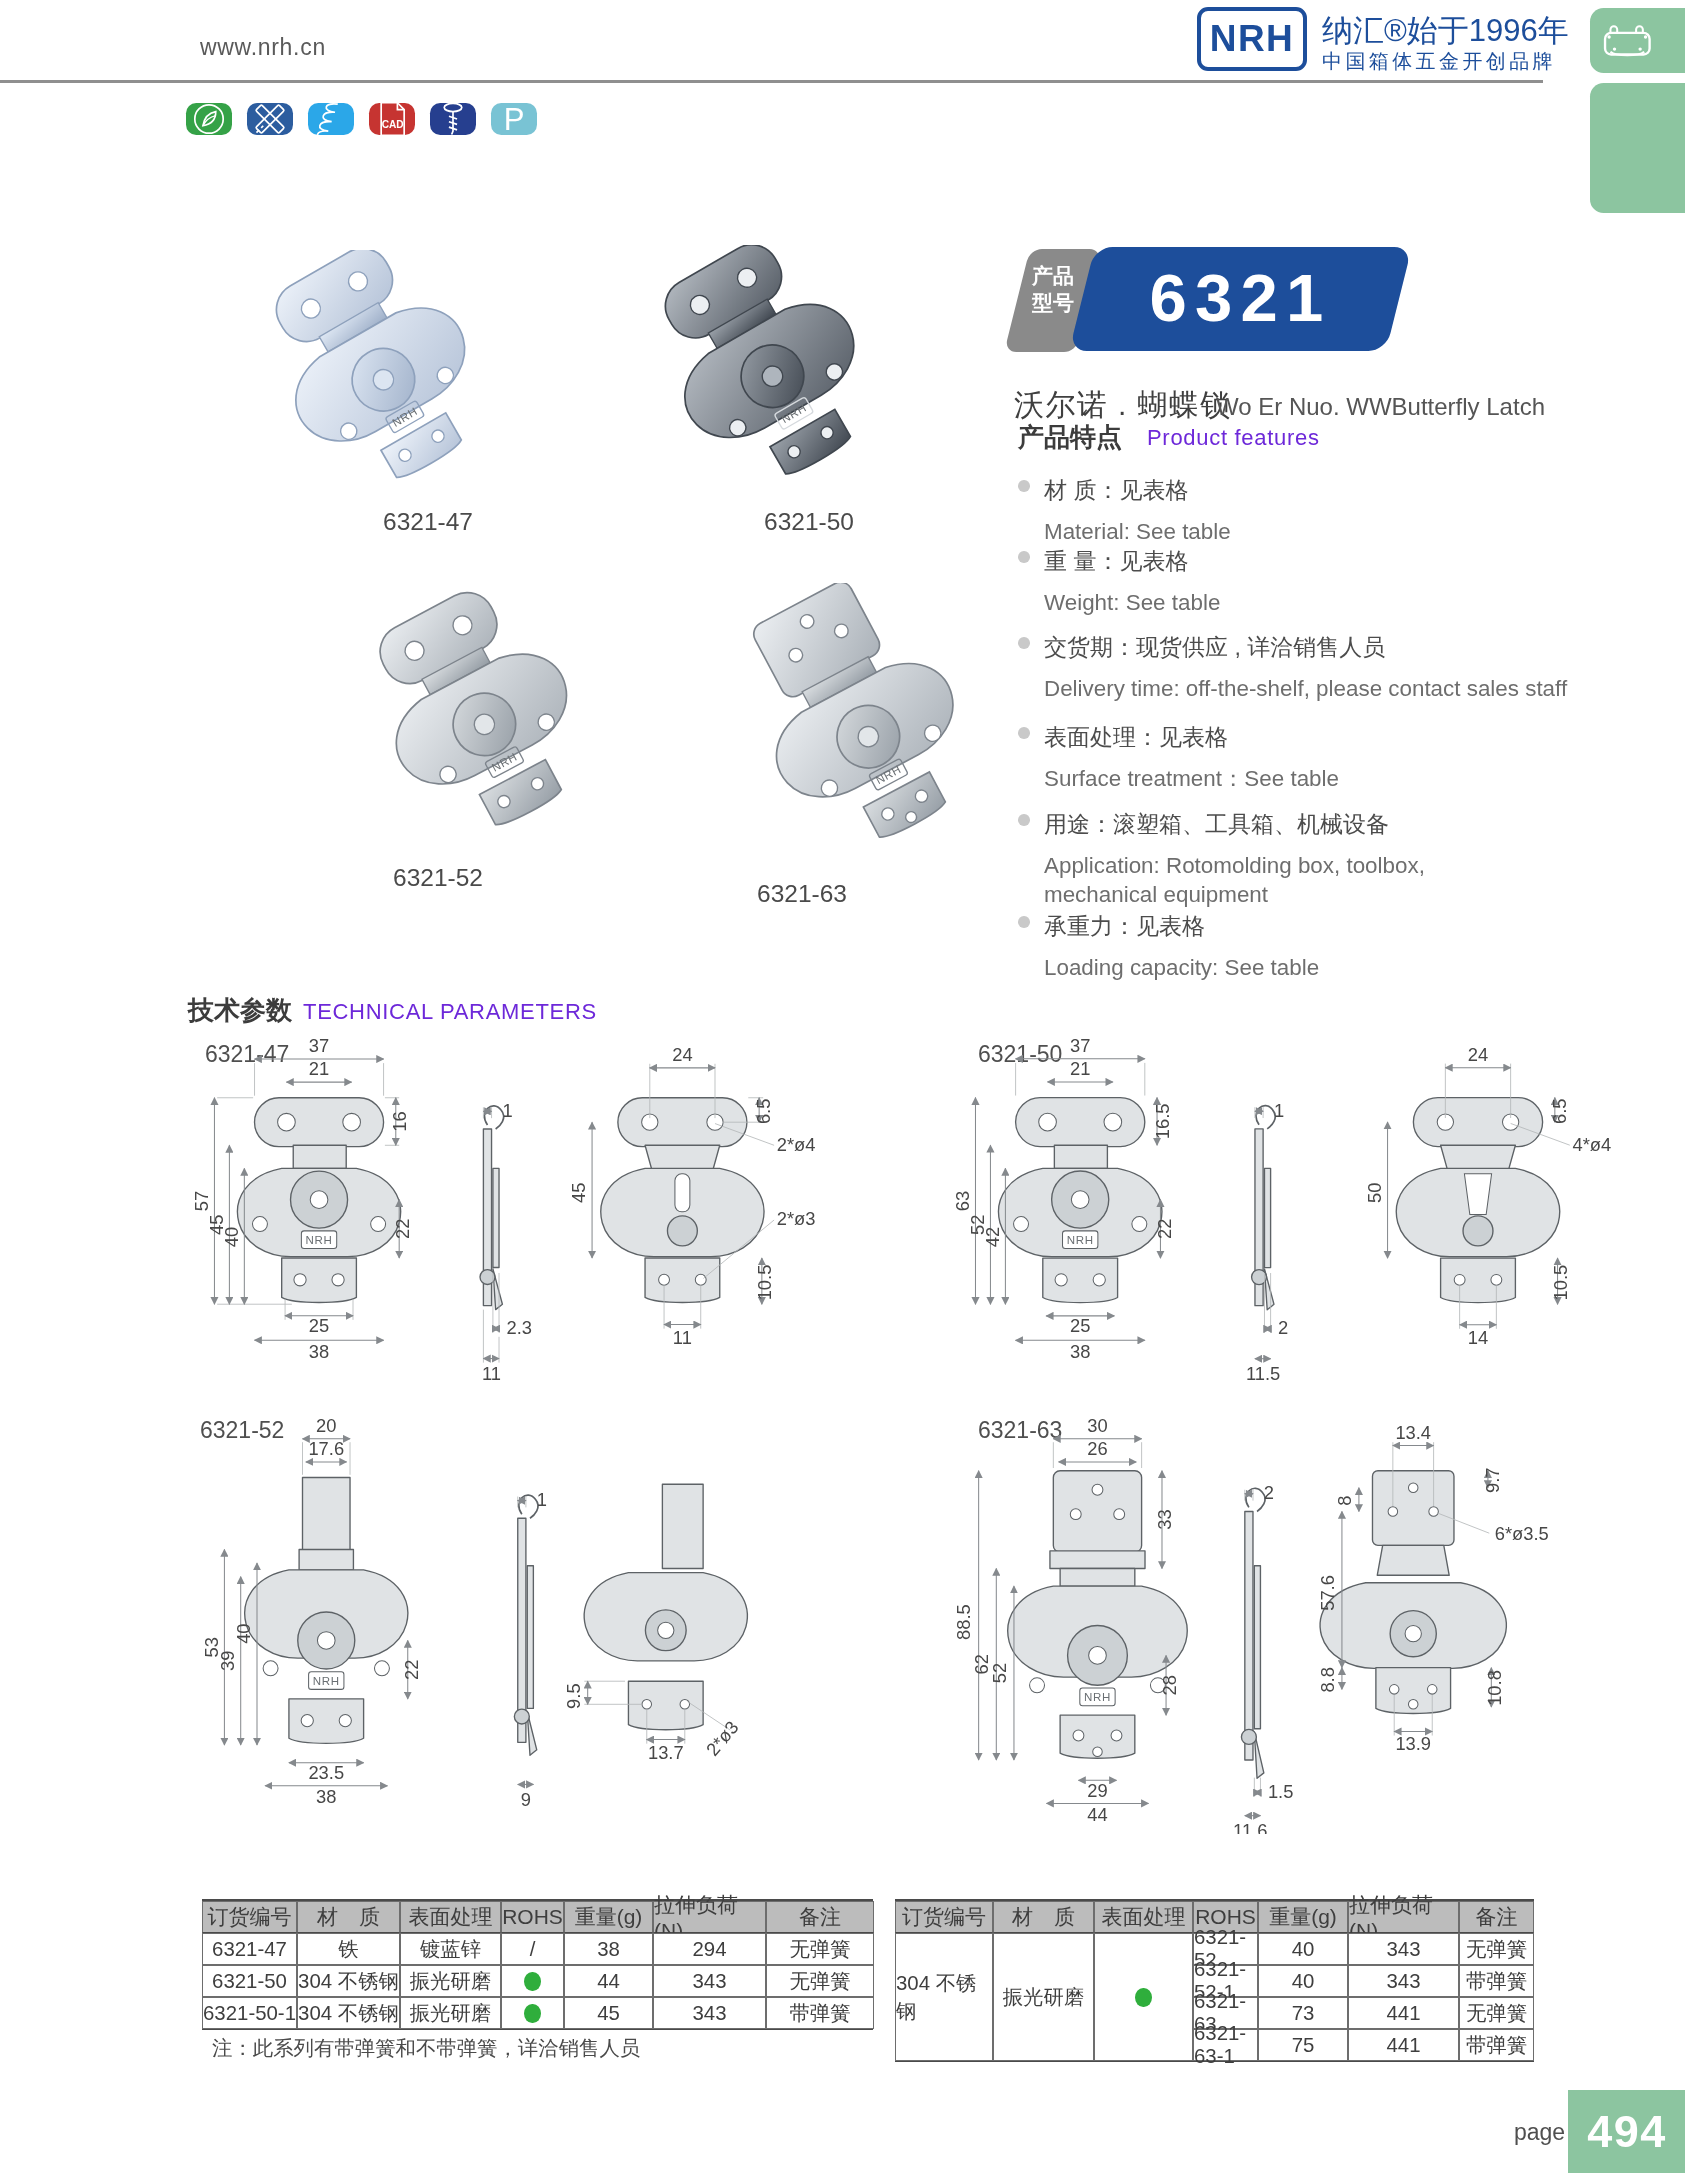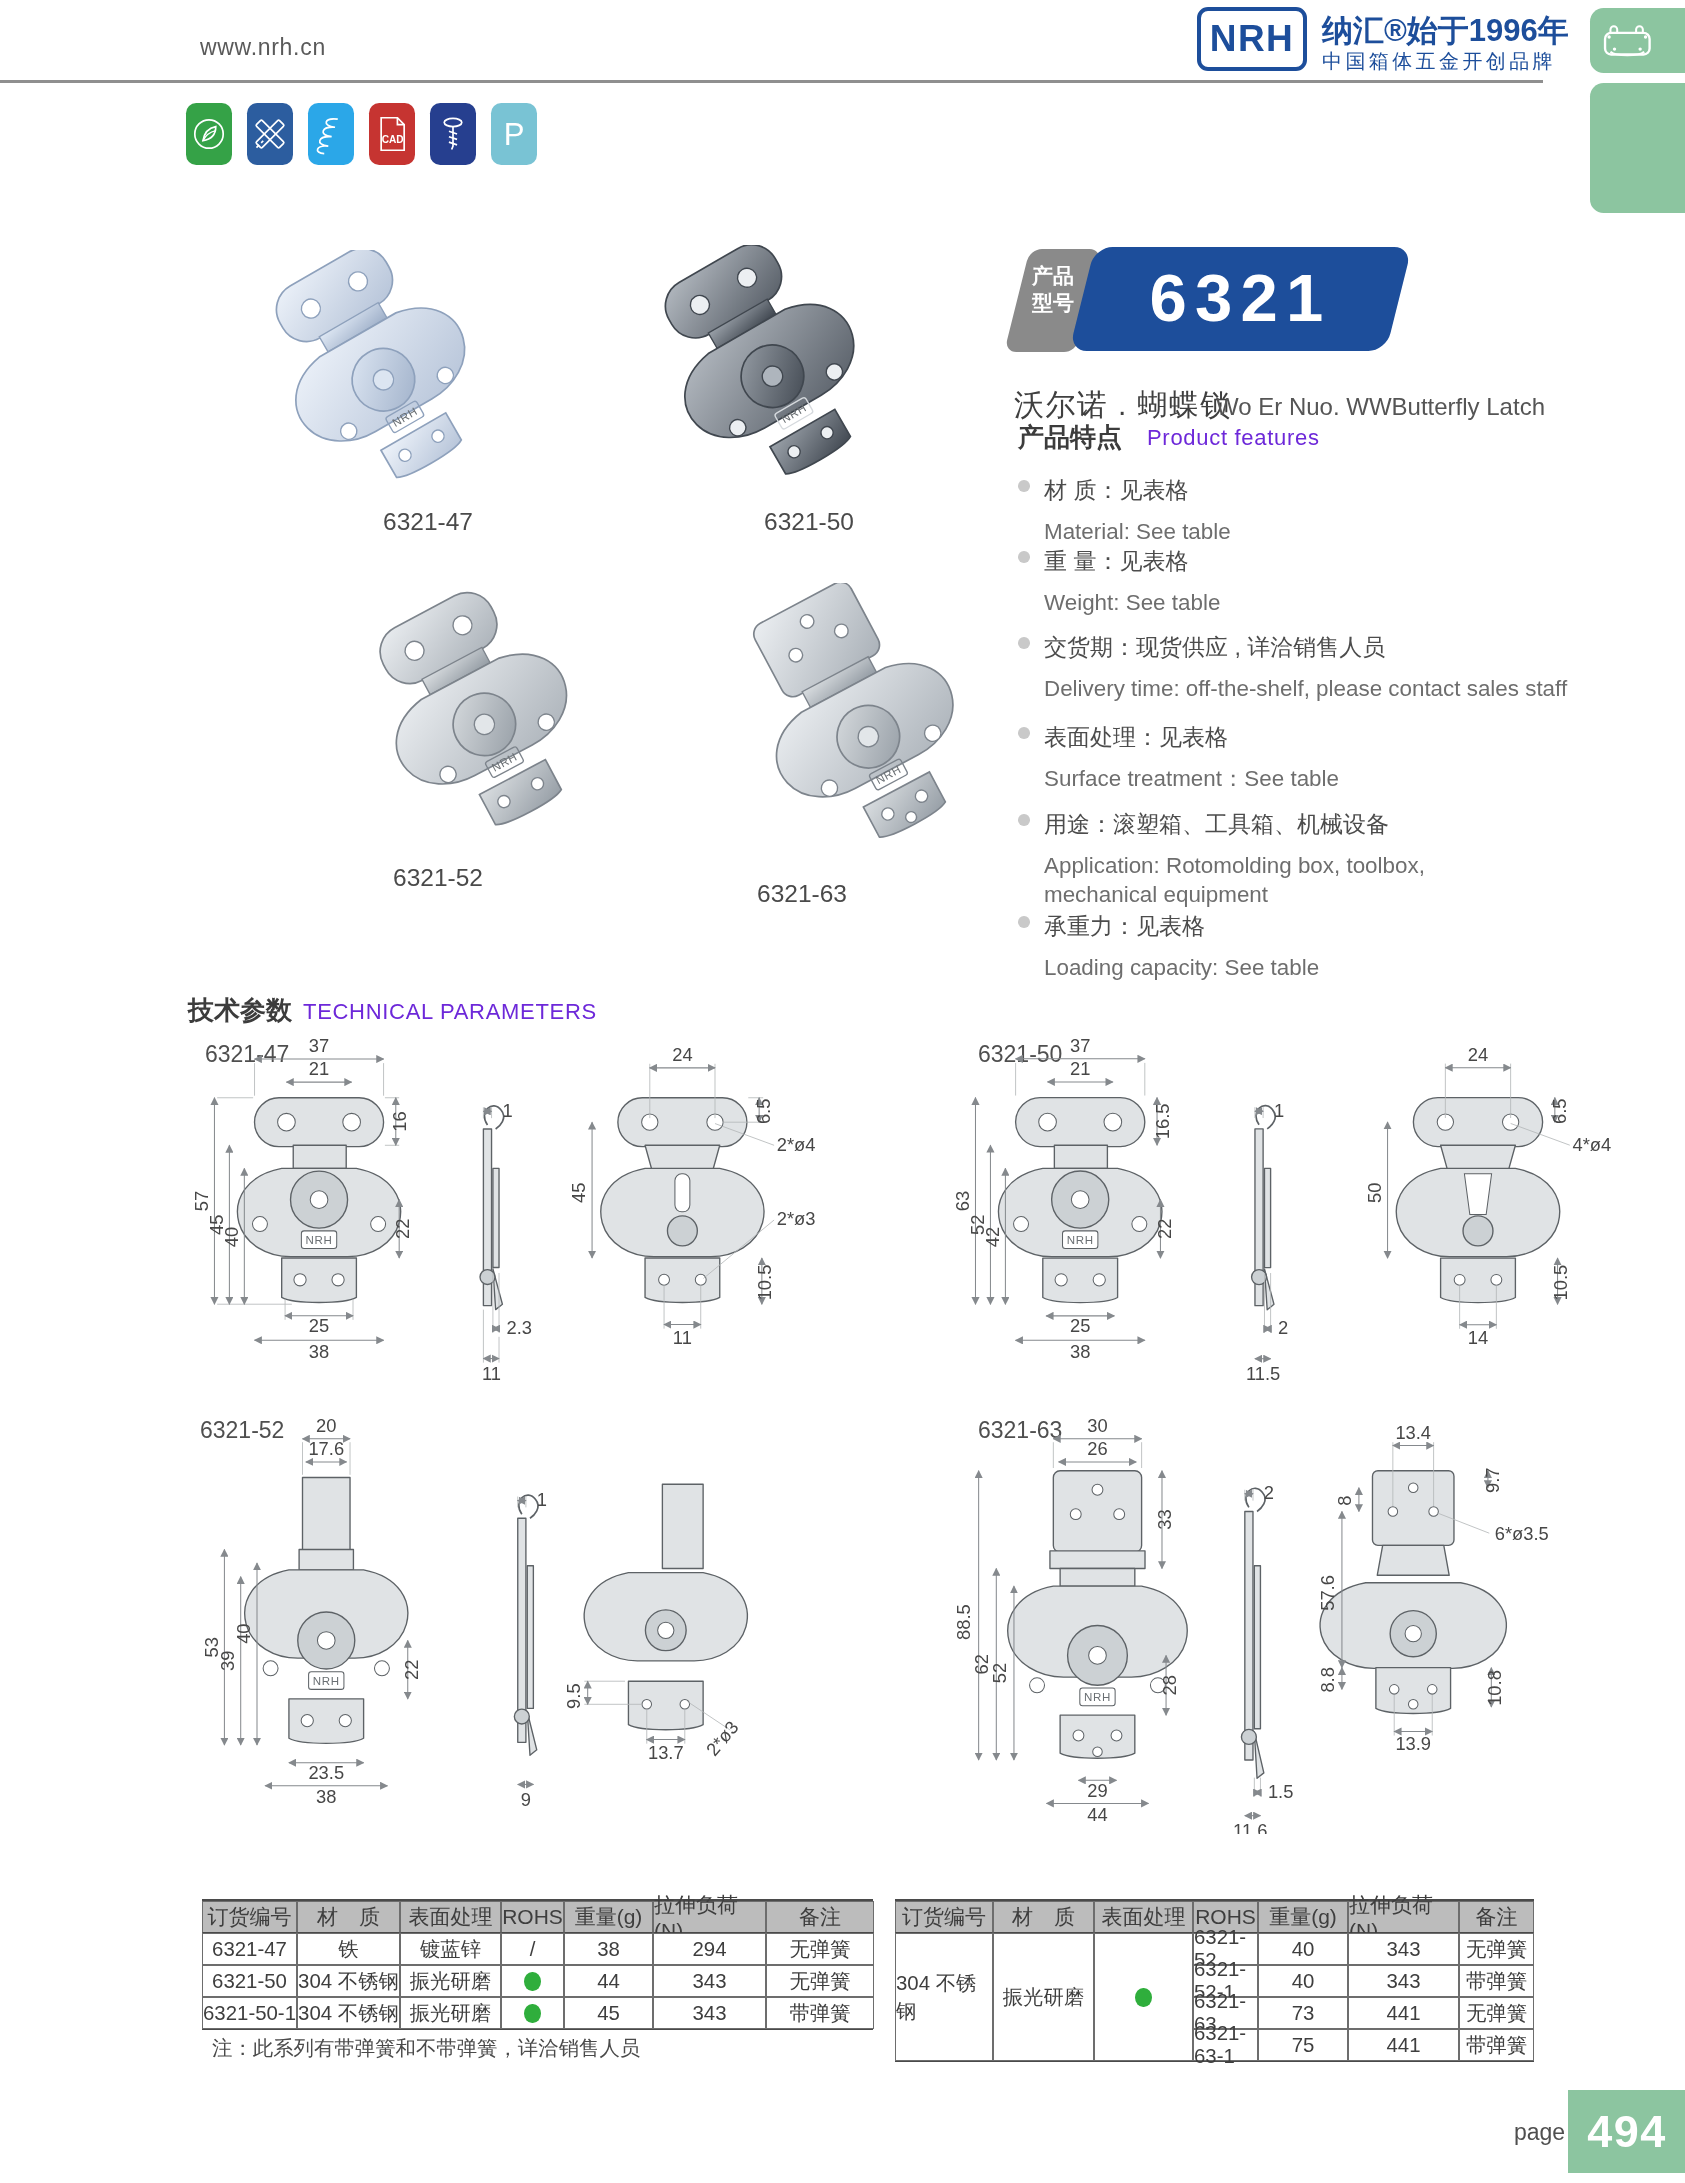--- a/index.html
+++ b/index.html
@@ -4,23 +4,23 @@
 <style>
   html,body{margin:0;padding:0;background:#e9e9e9}
   .page{position:relative;width:1685px;height:2183px;background:#fff;
         font-family:"Liberation Sans","DejaVu Sans",sans-serif;overflow:hidden;margin:0 auto}
   .abs{position:absolute}
   .url{font-size:23px;color:#5a5a5a;letter-spacing:0.7px}
   .divider{background:#8f8f8f}
   .logoBox{border:4.8px solid #1d4e9b;border-radius:11px;width:102px;height:56px;
            display:flex;align-items:center;justify-content:center}
   .logoTxt{font-size:37px;font-weight:bold;color:#1d4e9b;letter-spacing:1.4px}
-  .brand1{font-size:31px;font-weight:bold;color:#1d4e9b}
+  .brand1{font-size:31px;font-weight:normal;color:#1d4e9b}
   .brand2{font-size:20px;color:#1d4e9b;letter-spacing:3.4px;font-weight:normal}
-  .itile{position:absolute;width:46px;height:62px;border-radius:10.2px;top:103px;
+  .itile{position:absolute;width:46px;height:32px;border-radius:10.2px;top:103px;
          display:flex;align-items:center;justify-content:center}
   .gtab{position:absolute;left:1590px;width:95px;background:#8cc5a0;border-radius:13.6px 0 0 13.6px}
   .plabel{position:absolute;width:204px;text-align:center;font-size:24.5px;color:#4a4a4a}
   .tagGray{position:absolute;left:1017px;top:249px;width:72px;height:103px;background:#8a8a8a;
            border-radius:12.2px;transform:skewX(-14deg)}
   .tagBlue{position:absolute;left:1082px;top:247px;width:317px;height:104px;background:#1d4e9b;
            border-radius:17.7px;transform:skewX(-14deg)}
   .tagGrayTxt{position:absolute;left:1017px;top:262px;width:72px;text-align:center;color:#fff;
               font-size:21px;font-weight:bold;line-height:27px}
   .tagModel{position:absolute;left:1082px;top:247px;width:317px;height:104px;text-align:center;

